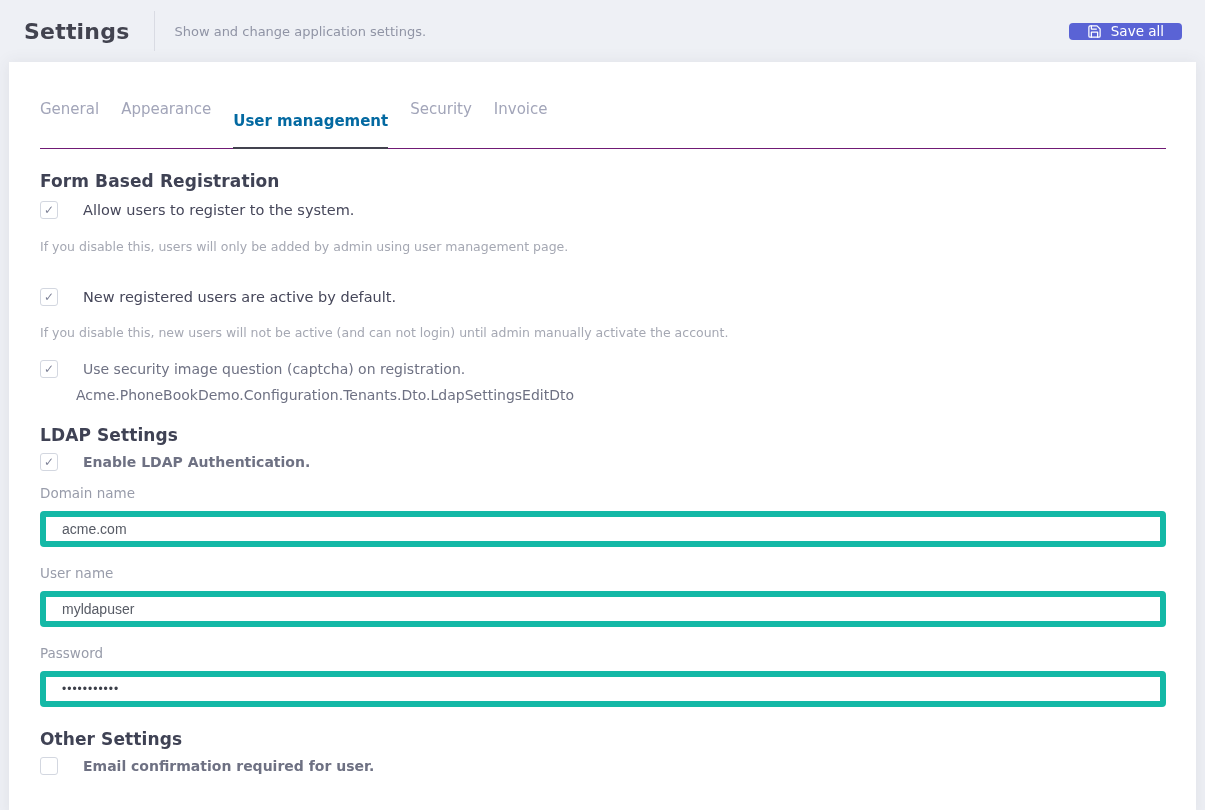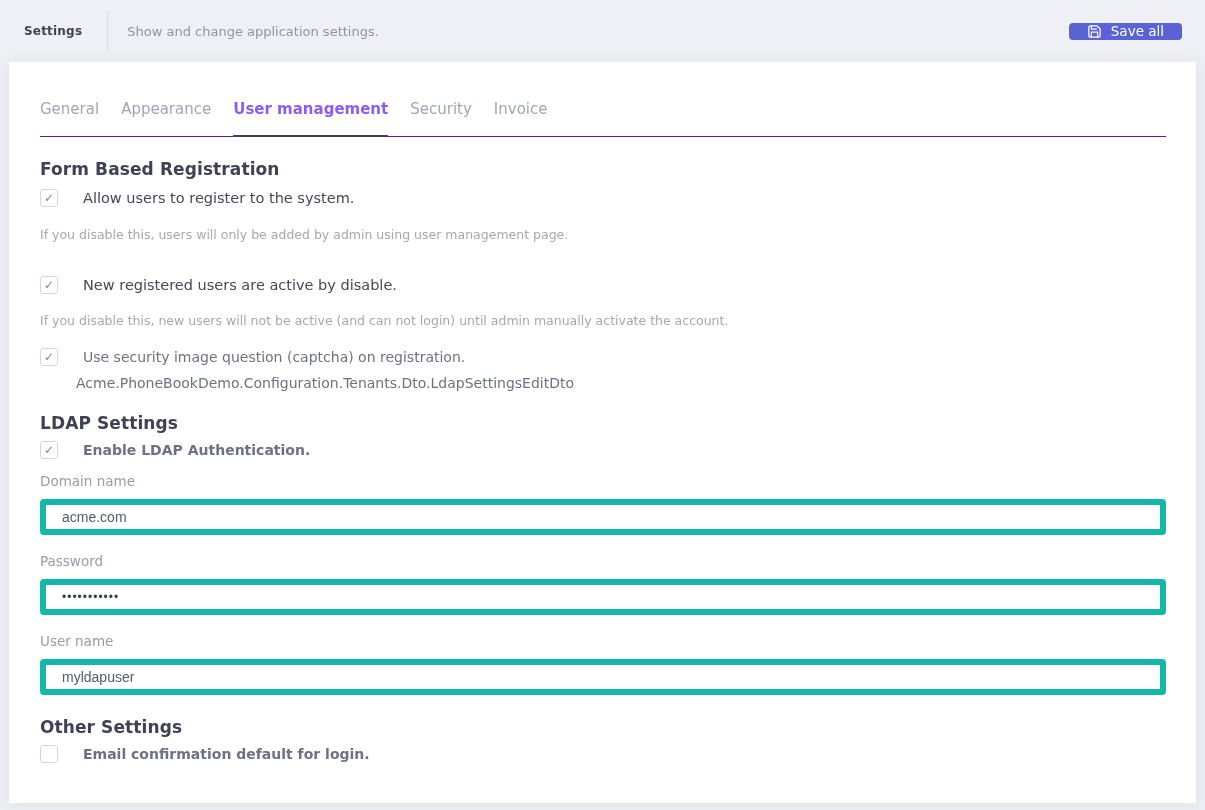--- a/index.html
+++ b/index.html
@@ -11,21 +11,21 @@
   }
 
   
   .topbar {
     height: 62px;
     display: flex;
     align-items: center;
     padding: 0 23px 0 24px;
   }
   .page-title {
-    font-size: 12px;
+    font-size: 22px;
     font-weight: bold;
     color: #42434f;
     letter-spacing: 0.2px;
   }
   .title-divider {
     width: 1px;
     height: 40px;
     background: #d9dbe3;
     margin-left: 25px;
     margin-right: 19px;
@@ -68,23 +68,24 @@
   }
   .tab {
     font-size: 15px;
     color: #a2a5b9;
     padding-bottom: 17px;
     cursor: pointer;
     border-bottom: 2px solid transparent;
     margin-bottom: -1px;
   }
   .tab.active {
-    color: #8b5cf6;
+    color: #0369a1;
     font-weight: bold;
     border-bottom-color: #43434f;
+    margin-top: 12px;
   }
 
   
   .section-title {
     font-size: 17px;
     font-weight: bold;
     color: #3f4254;
     letter-spacing: 0.1px;
   }
   .mt-22 { margin-top: 22px; }
@@ -191,21 +192,21 @@
   <h3 class="section-title mt-22">Form Based Registration</h3>
 
   <div class="cb-row mt-10">
     <span class="checkbox checked"></span>
     <span class="cb-label dark">Allow users to register to the system.</span>
   </div>
   <p class="hint mt-20">If you disable this, users will only be added by admin using user management page.</p>
 
   <div class="cb-row mt-34">
     <span class="checkbox checked"></span>
-    <span class="cb-label dark">New registered users are active by disable.</span>
+    <span class="cb-label dark">New registered users are active by default.</span>
   </div>
   <p class="hint mt-19">If you disable this, new users will not be active (and can not login) until admin manually activate the account.</p>
 
   <div class="cb-row mt-20">
     <span class="checkbox checked"></span>
     <span class="cb-label gray">Use security image question (captcha) on registration.</span>
   </div>
 
   <p class="dto-text mt-9">Acme.PhoneBookDemo.Configuration.Tenants.Dto.LdapSettingsEditDto</p>
 
@@ -215,29 +216,29 @@
     <span class="checkbox checked"></span>
     <span class="cb-label gray">Enable LDAP Authentication.</span>
   </div>
 
   <div class="mt-14">
     <label class="field-label">Domain name</label>
     <input class="text-input" type="text" value="acme.com" style="">
   </div>
 
   <div class="mt-18">
+    <label class="field-label">User name</label>
+    <input class="text-input" type="text" value="myldapuser" style="">
+  </div>
+
+  <div class="mt-18">
     <label class="field-label">Password</label>
     <input class="text-input" type="password" value="•••••••••••" style="">
   </div>
 
-  <div class="mt-18">
-    <label class="field-label">User name</label>
-    <input class="text-input" type="text" value="myldapuser" style="">
-  </div>
-
   <h3 class="section-title mt-22">Other Settings</h3>
 
   <div class="cb-row mt-8">
     <span class="checkbox"></span>
-    <span class="cb-label gray">Email confirmation default for login.</span>
+    <span class="cb-label gray">Email confirmation required for user.</span>
   </div>
 
 </div>
 
 </body></html>

